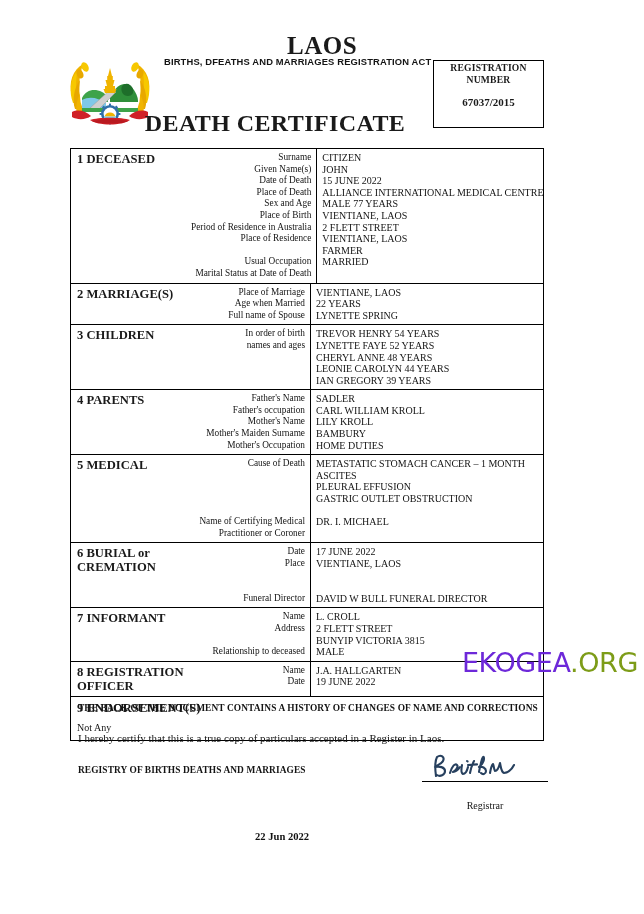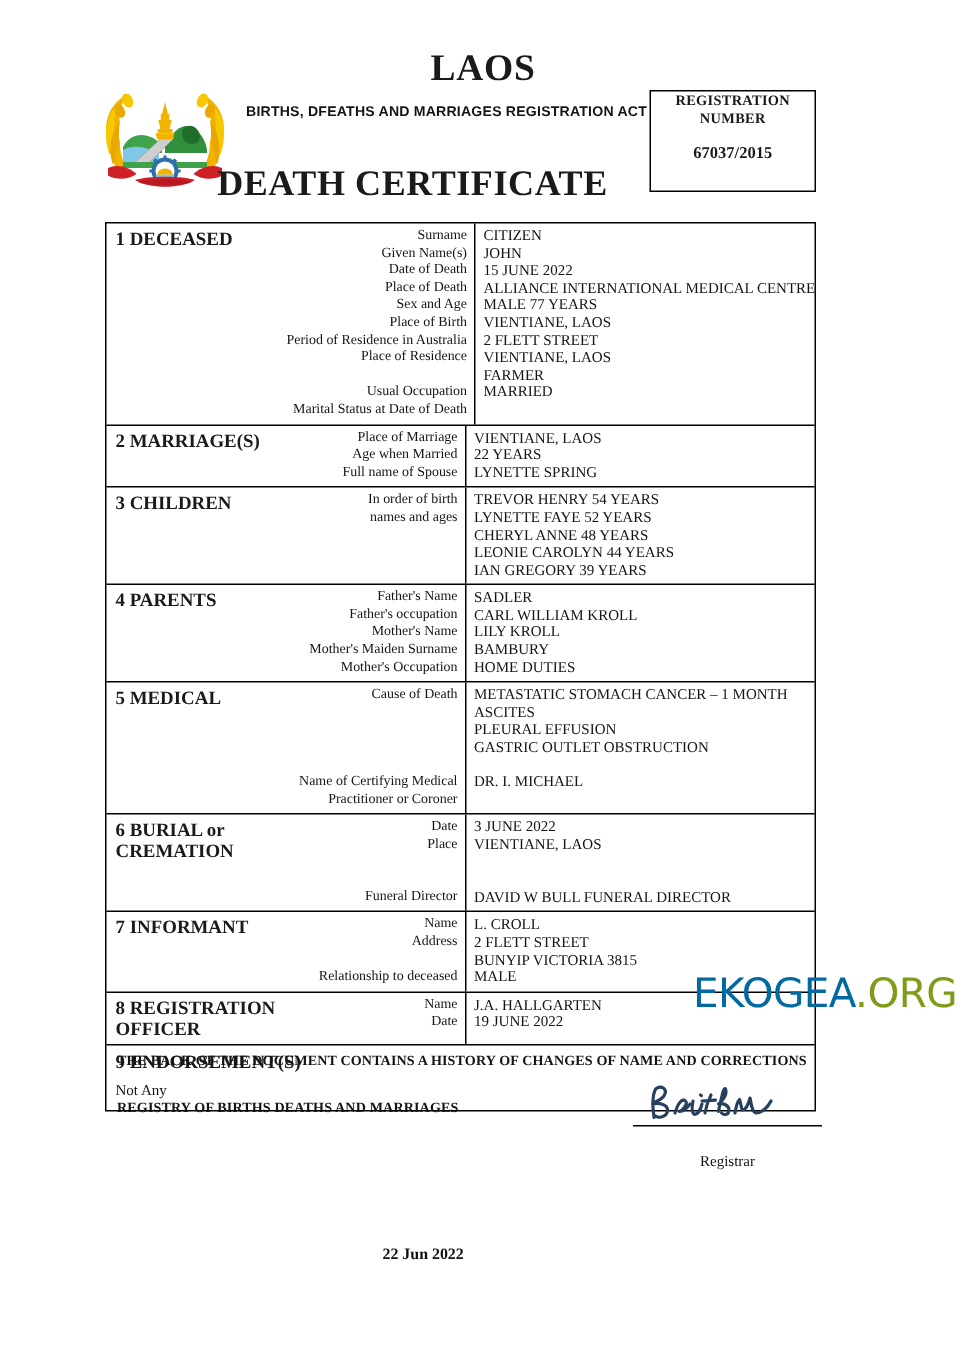--- a/index.html
+++ b/index.html
@@ -24,21 +24,21 @@
     position: absolute;
     left: 0; right: 0; top: 32px;
     text-align: center;
     font-size: 25px;
     font-weight: bold;
     letter-spacing: 0.5px;
   }
 
   .act-line {
     position: absolute;
-    left: 122px; top: 68px;
+    left: 122px; top: 56px;
     font-family: "Liberation Sans", "DejaVu Sans", sans-serif;
     font-size: 9.4px;
     font-weight: bold;
     letter-spacing: 0.15px;
     color: #141414;
     padding-left: 42px;
   }
 
   .doc-title {
     position: absolute;
@@ -201,21 +201,21 @@
 
   
   .brand {
     position: absolute;
     right: 6px; bottom: 8px;
     font-family: "DejaVu Sans", "Liberation Sans", sans-serif;
     font-size: 27px;
     letter-spacing: -0.4px;
     white-space: nowrap;
   }
-  .brand-main { color: #0369a1; }
+  .brand-main { color: #6d28d9; }
   .brand-tld { color: #7d9c18; }
 </style>
 </head>
 <body>
 
 <div class="page">
 
   <div class="header">
 
     <div class="country-title">LAOS</div>
@@ -402,21 +402,21 @@
       <div class="sec">
         <div class="sec-title-col">6 BURIAL or CREMATION</div>
         <div class="sec-label-col">
           <div class="lbl-line">Date</div>
           <div class="lbl-line">Place</div>
           <div class="lbl-line spacer-line">&nbsp;</div>
           <div class="lbl-line spacer-line">&nbsp;</div>
           <div class="lbl-line">Funeral Director</div>
         </div>
         <div class="sec-value-col">
-          <div class="val-line">3 JUNE 2022</div>
+          <div class="val-line">17 JUNE 2022</div>
           <div class="val-line">VIENTIANE, LAOS</div>
           <div class="val-line spacer-line">&nbsp;</div>
           <div class="val-line spacer-line">&nbsp;</div>
           <div class="val-line">DAVID W BULL FUNERAL DIRECTOR</div>
         </div>
       </div>
       <div class="sec">
         <div class="sec-title-col">7 INFORMANT</div>
         <div class="sec-label-col">
           <div class="lbl-line">Name</div>
@@ -444,20 +444,21 @@
       </div>
       <div class="sec-full">
         <div class="sec-heading">9 ENDORSEMENT(S)</div>
         <div class="sec-body">Not Any</div>
       </div>
     </div>
 
   <div class="footer-block">
     <div class="notice">THE BACK OF THE DOCUMENT CONTAINS A HISTORY OF CHANGES OF NAME AND CORRECTIONS</div>
 
+    <div class="certify">I hereby certify that this is a true copy of particulars accepted in a Register in Laos.</div>
 
     <div class="registry-row">
       <div class="registry-label">REGISTRY OF BIRTHS DEATHS AND MARRIAGES</div>
 
       <div class="sig-wrap">
         <div class="signature">
           <svg viewBox="0 0 126 30" width="126" height="30" aria-hidden="true">
             <g fill="none" stroke="#27405e" stroke-width="2.1" stroke-linecap="round" stroke-linejoin="round">
               <path d="M14 25 C13 18 13 10 15 6 C19 3 23 6 21 10 C19 14 14 14 13 16
                        C17 15 23 16 23 20 C23 24 18 26 15 24"></path>

